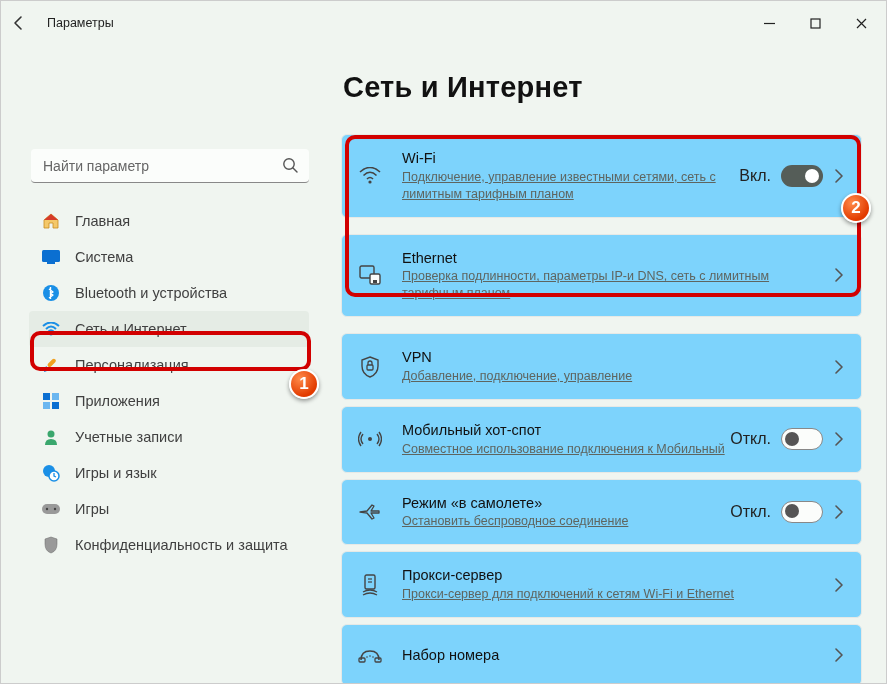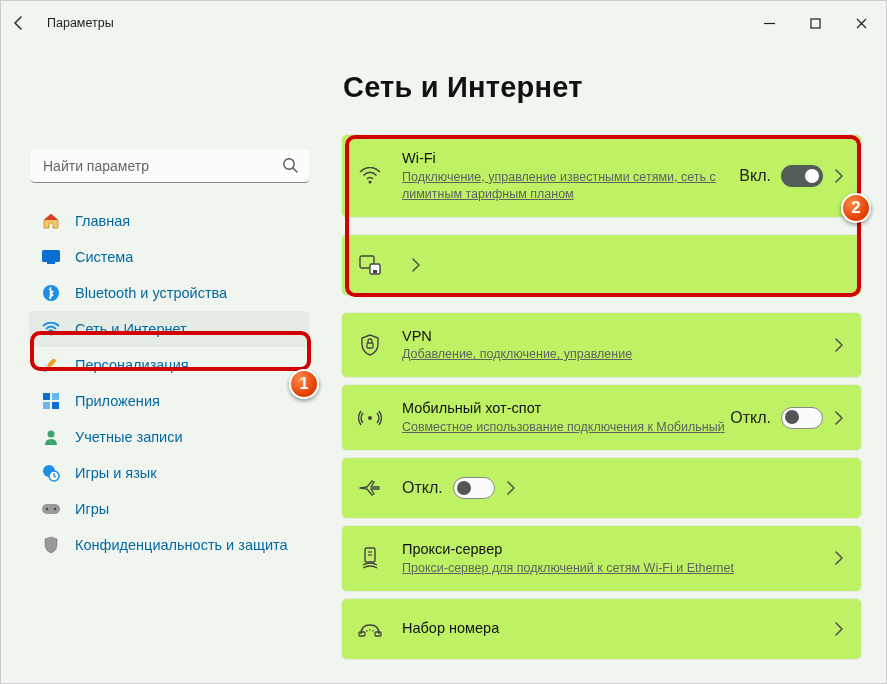--- a/index.html
+++ b/index.html
@@ -13,28 +13,28 @@
   
   .content { display: flex; position: absolute; top: 44px; left: 0; right: 0; bottom: 0; }
   
   .sidebar { width: 318px; padding: 0 10px 0 16px; }
   .search-wrap { position: relative; margin: 104px 0 20px 14px; width: 278px; }
   .search-input { width: 100%; height: 34px; padding: 0 36px 0 12px; font-size: 14px; border: none; border-bottom: 1.5px solid #888; background: #fbfdfb; border-radius: 4px; outline: none; color: #333; }
   .search-input::placeholder { color: #666; }
   .search-icon { position: absolute; right: 10px; top: 8px; color: #555; }
   
   .nav { margin-top: 6px; }
-  .nav-item { display: flex; align-items: center; height: 36px; padding: 0 12px; margin: 0 0 0 12px; border-radius: 4px; cursor: pointer; font-size: 14.5px; color: #0369a1; width: 280px; }
+  .nav-item { display: flex; align-items: center; height: 36px; padding: 0 12px; margin: 0 0 0 12px; border-radius: 4px; cursor: pointer; font-size: 14.5px; color: #404040; width: 280px; }
   .nav-item .icon-slot { width: 20px; height: 20px; margin-right: 14px; display: flex; align-items: center; justify-content: center; flex-shrink: 0; }
   .nav-item.active { background: #e5ece5; }
   
   .main { flex: 1; padding: 0 24px 0 22px; overflow-y: auto; }
   .page-title { font-size: 29px; font-weight: 600; color: #111; margin: 26px 0 30px 2px; letter-spacing: 0.2px; }
   
-  .card { background: #bef264; border: 1px solid #e6e9e6; border-radius: 6px; padding: 14px 18px 14px 14px; display: flex; align-items: center; margin-bottom: 6px; cursor: pointer; min-height: 62px; }
+  .card { background: #7dd3fc; border: 1px solid #e6e9e6; border-radius: 6px; padding: 14px 18px 14px 14px; display: flex; align-items: center; margin-bottom: 6px; cursor: pointer; min-height: 62px; }
   .card-icon { width: 28px; display: flex; align-items: center; justify-content: center; color: #444; flex-shrink: 0; margin-right: 18px; }
   .card-body { flex: 1; min-width: 0; }
   .card-title { font-size: 14.5px; color: #111; line-height: 1.3; }
   .card-sub { font-size: 12.5px; color: #5e6560; line-height: 1.35; margin-top: 1px; text-decoration: underline; }
   .card-state { font-size: 16px; color: #222; margin-right: 10px; }
   .chev { color: #555; margin-left: 10px; flex-shrink: 0; }
   
   .toggle { width: 42px; height: 22px; border-radius: 11px; position: relative; flex-shrink: 0; margin-right: 2px; }
   .toggle .knob { position: absolute; width: 14px; height: 14px; background: #fff; border-radius: 50%; top: 4px; }
   .toggle.on { background: #555d58; }
@@ -214,20 +214,24 @@
     </div>
 
     <div class="card" style="margin-bottom:16px;">
       <span class="card-icon">
           <svg width="22" height="20" viewBox="0 0 22 20">
             <rect x="1" y="1" width="14" height="12" rx="1.5" stroke="#444" stroke-width="1.4" fill="none"></rect>
             <rect x="11" y="9" width="10" height="10" rx="1.5" stroke="#444" stroke-width="1.4" fill="#fbfdfb"></rect>
             <rect x="14" y="15" width="4" height="3" fill="#444"></rect>
           </svg>
         </span>
+      <div class="card-body">
+        <div class="card-title">Ethernet</div>
+        <div class="card-sub">Проверка подлинности, параметры IP-и DNS, сеть с лимитным тарифным планом</div>
+      </div>
       <span class="chev">
           <svg width="8" height="14" viewBox="0 0 8 14">
             <path d="M1 1 L7 7 L1 13" stroke="#555" stroke-width="1.6" fill="none" stroke-linecap="round" stroke-linejoin="round"></path>
           </svg>
         </span>
     </div>
 
     <div class="card">
       <span class="card-icon">
           <svg width="20" height="22" viewBox="0 0 20 22">
@@ -269,20 +273,24 @@
           </svg>
         </span>
     </div>
 
     <div class="card">
       <span class="card-icon">
           <svg width="22" height="20" viewBox="0 0 22 20">
             <path d="M1 10 L8 9 L13 3 L15 4 L12 9 L20 9 L20 11 L12 11 L15 16 L13 17 L8 11 L1 10 Z" stroke="#444" stroke-width="1.3" fill="none" stroke-linejoin="round"></path>
           </svg>
         </span>
+      <div class="card-body">
+        <div class="card-title">Режим «в самолете»</div>
+        <div class="card-sub">Остановить беспроводное соединение</div>
+      </div>
       <span class="card-state">Откл.</span>
       <div class="toggle off">
           <div class="knob"></div>
         </div>
       <span class="chev">
           <svg width="8" height="14" viewBox="0 0 8 14">
             <path d="M1 1 L7 7 L1 13" stroke="#555" stroke-width="1.6" fill="none" stroke-linecap="round" stroke-linejoin="round"></path>
           </svg>
         </span>
     </div>

